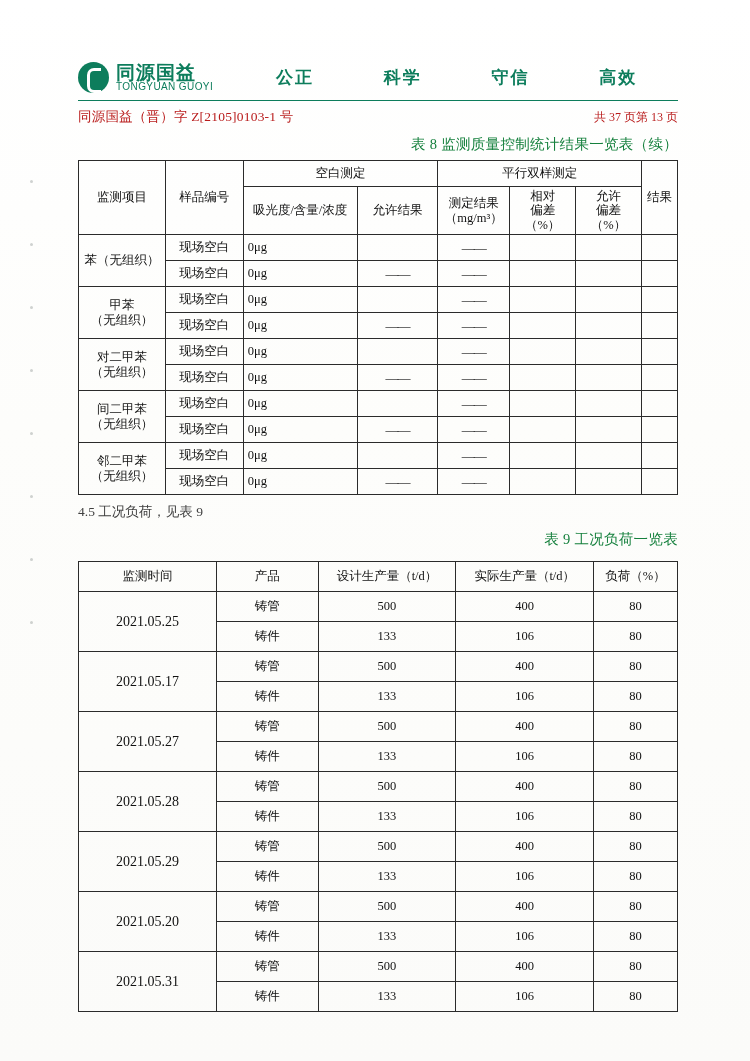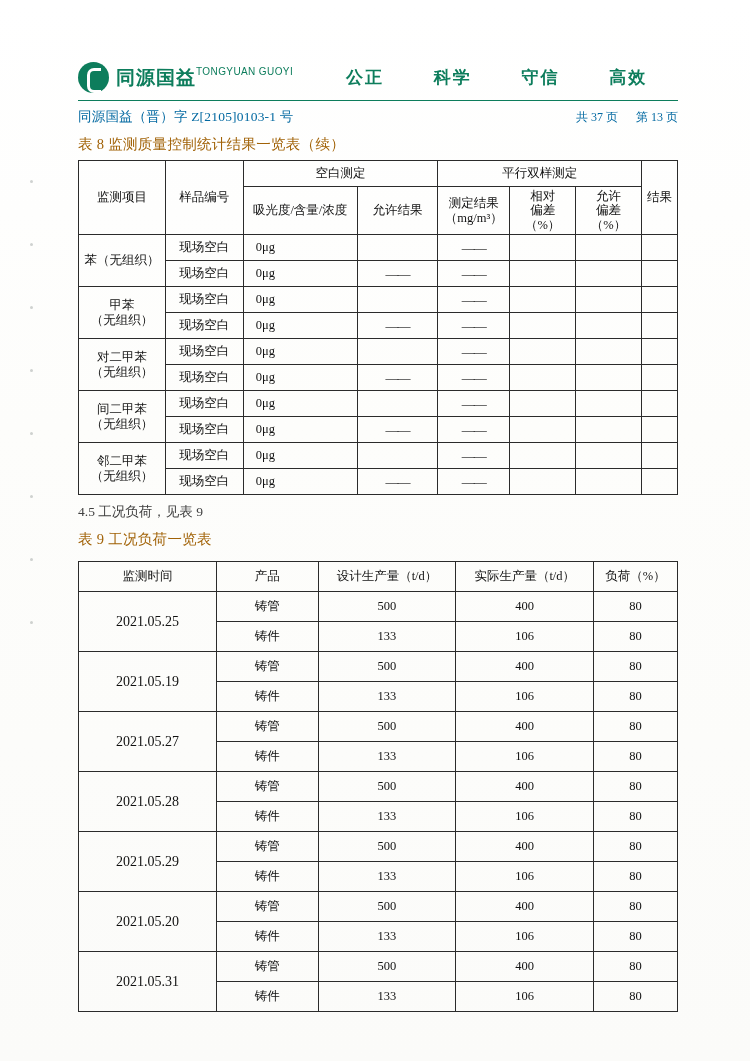--- a/index.html
+++ b/index.html
@@ -54,21 +54,21 @@
     left: 9px;
     top: 6px;
     width: 11px;
     height: 19px;
     border: 3px solid #ffffff;
     border-right: none;
     border-radius: 7px 0 0 7px;
   }
   .logo-text {
     display: flex;
-    flex-direction: row;
+    flex-direction: column;
     justify-content: center;
     flex: 0 0 auto;
   }
   .logo-cn {
     font-family: "DejaVu Sans", sans-serif;
     font-weight: bold;
     font-size: 19px;
     color: #0d7d5c;
     letter-spacing: 1px;
     line-height: 20px;
@@ -100,39 +100,38 @@
     border-top: 1.6px solid #0d7d5c;
     margin: 2px 0 0 0;
   }
 
   
   .docnum-row {
     display: flex;
     align-items: baseline;
     margin-top: 7px;
     font-size: 13.5px;
-    color: #0369a1;
+    color: #b91c1c;
   }
   .docnum {
     flex: 1 1 auto;
     letter-spacing: 0.2px;
   }
   .pageinfo {
     flex: 0 0 auto;
     font-size: 12px;
     display: flex;
-    gap: 18px;
   }
 
   
   .table-caption {
-    text-align: left;
+    text-align: right;
     font-size: 14.5px;
     margin: 9px 0 6px 0;
-    color: #a16207;
+    color: #15803d;
     letter-spacing: 0.3px;
   }
 
   
   table {
     border-collapse: collapse;
     width: 100%;
     font-size: 12.5px;
     color: #111;
   }
@@ -142,21 +141,21 @@
     font-weight: normal;
     text-align: center;
     vertical-align: middle;
     line-height: 1.25;
   }
 
   
   .t8 td, .t8 th { height: 21px; }
   .t8 .hd { font-size: 12.5px; }
   .t8 .leftcell { text-align: center; }
-  .t8 .val { text-align: left; padding-left: 12px; }
+  .t8 .val { text-align: left; padding-left: 4px; }
   .t8 .dash {
     color: #111;
     font-size: 13px;
     letter-spacing: -1px;
   }
   .two-line { line-height: 1.15; }
 
   
   .t9 { margin-top: 12px; font-size: 12.5px; }
   .t9 td, .t9 th { height: 25px; }
@@ -409,21 +408,21 @@
         <td>80</td>
       </tr>
       <tr>
         <td>铸件</td>
         <td>133</td>
         <td>106</td>
         <td>80</td>
       </tr>
 
       <tr>
-        <td class="timecell" rowspan="2">2021.05.19</td>
+        <td class="timecell" rowspan="2">2021.05.17</td>
         <td>铸管</td>
         <td>500</td>
         <td>400</td>
         <td>80</td>
       </tr>
       <tr>
         <td>铸件</td>
         <td>133</td>
         <td>106</td>
         <td>80</td>

